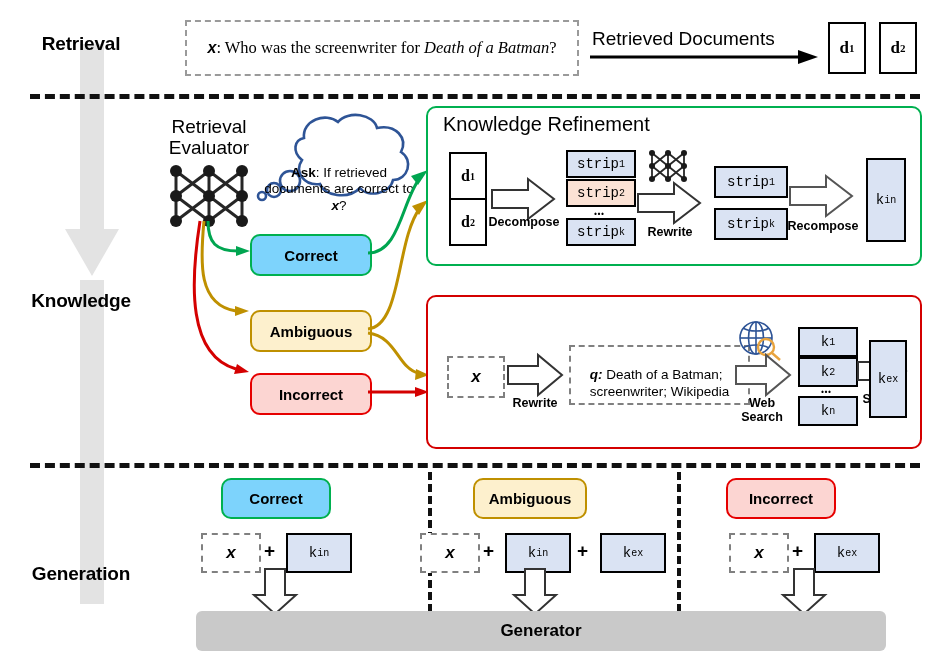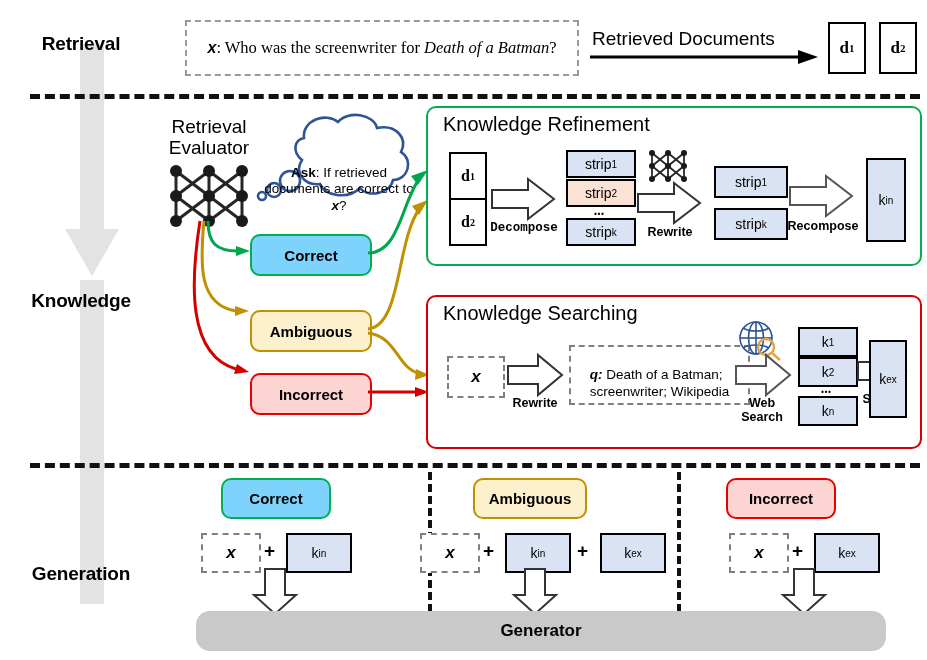--- a/index.html
+++ b/index.html
@@ -45,42 +45,42 @@
   .pill.incorrect{background:#fcd5d2;border:2.5px solid #e60000;}
 
   
   .panel{border-radius:10px;background:#fff;}
   .panel.green{border:2.5px solid #00b050;}
   .panel.red{border:2.5px solid #d40000;}
   .panel-title{font-size:20px;}
 
   
   .kbox{background:#dae3f3;border:2px solid #000;display:flex;align-items:center;
-        justify-content:center;font-family:Liberation Sans, sans-serif;font-size:14px;}
+        justify-content:center;font-family:Liberation Mono, monospace;font-size:14px;}
   .kbox.peach{background:#fbe2d5;}
   .kbox sub{font-size:10px;}
   .plainbox{background:#fff;border:2.5px solid #000;display:flex;align-items:center;
         justify-content:center;font-family:"Liberation Serif",serif;font-weight:bold;font-size:16px;}
   .plainbox sub{font-size:10px;}
   .dots{font-family:"Liberation Serif",serif;font-size:14px;text-align:center;font-weight:bold;}
 
   .steplabel{font-size:12.5px;font-weight:bold;white-space:nowrap;text-align:center;line-height:1.15;}
 
   
   .xchip{border:2px dashed #808080;display:flex;align-items:center;justify-content:center;
          font-weight:bold;font-style:italic;font-size:17px;background:#fff;}
   .plus{font-weight:bold;font-size:19px;}
 
   
   .qrbox{border:2px dashed #808080;background:#fff;display:flex;align-items:flex-end;
          justify-content:center;text-align:left;font-size:13.5px;line-height:1.25;padding:2px 6px;}
   .qrbox .ql{font-weight:bold;font-style:italic;}
 
   
-  .genbar{background:#c9c9c9;border-radius:14px;display:flex;align-items:center;
+  .genbar{background:#c9c9c9;border-radius:6px;display:flex;align-items:center;
           justify-content:center;font-weight:bold;font-size:17px;}
 
   
   .vdivider{width:0;border-left:4px dashed #111;}
 
   svg{display:block;overflow:visible;}
 </style>
 </head>
 <body>
 
@@ -216,21 +216,21 @@
       <sub>1</sub>
   </div>
   <div class="abs plainbox" style="left:449px;top:198px;width:34px;height:44px;">
     <span>d</span>
       <sub>2</sub>
   </div>
 
   <svg class="abs" style="left:492px;top:178px;" width="64" height="42" viewBox="0 0 64 42">
     <polygon points="0,12 36,12 36,1 62,21 36,41 36,30 0,30" fill="#fff" stroke="#333" stroke-width="2"></polygon>
   </svg>
-  <div class="abs steplabel" style="left:487px;top:221px;width:74px;font-family:Liberation Mono, monospace;">Decompose</div>
+  <div class="abs steplabel" style="left:487px;top:215px;width:74px;">Decompose</div>
 
   <div class="abs kbox" style="left:566px;top:150px;width:66px;height:24px;">
     <span>strip</span>
       <sub>1</sub>
   </div>
   <div class="abs kbox peach" style="left:566px;top:179px;width:66px;height:24px;">
     <span>strip</span>
       <sub>2</sub>
   </div>
   <div class="abs dots" style="left:566px;top:203px;width:66px;">...</div>
@@ -284,21 +284,20 @@
     <polygon points="0,12 36,12 36,1 62,21 36,41 36,30 0,30" fill="#fff" stroke="#555" stroke-width="2"></polygon>
   </svg>
   <div class="abs steplabel" style="left:782px;top:219px;width:82px;">Recompose</div>
 
   <div class="abs kbox" style="left:866px;top:158px;width:36px;height:80px;border-width:2.5px;">
     <span>k</span>
       <sub>in</sub>
   </div>
 
   <div class="abs panel red" style="left:426px;top:295px;width:492px;height:150px;"></div>
-  <div class="abs panel-title" style="left:443px;top:302px;">Knowledge Searching</div>
 
   <div class="abs xchip" style="left:447px;top:356px;width:54px;height:38px;">
     <span>x</span>
   </div>
 
   <svg class="abs" style="left:508px;top:354px;" width="56" height="42" viewBox="0 0 56 42">
     <polygon points="0,12 30,12 30,1 54,21 30,41 30,30 0,30" fill="#fff" stroke="#333" stroke-width="2"></polygon>
   </svg>
   <div class="abs steplabel" style="left:504px;top:396px;width:62px;">Rewrite</div>
 

